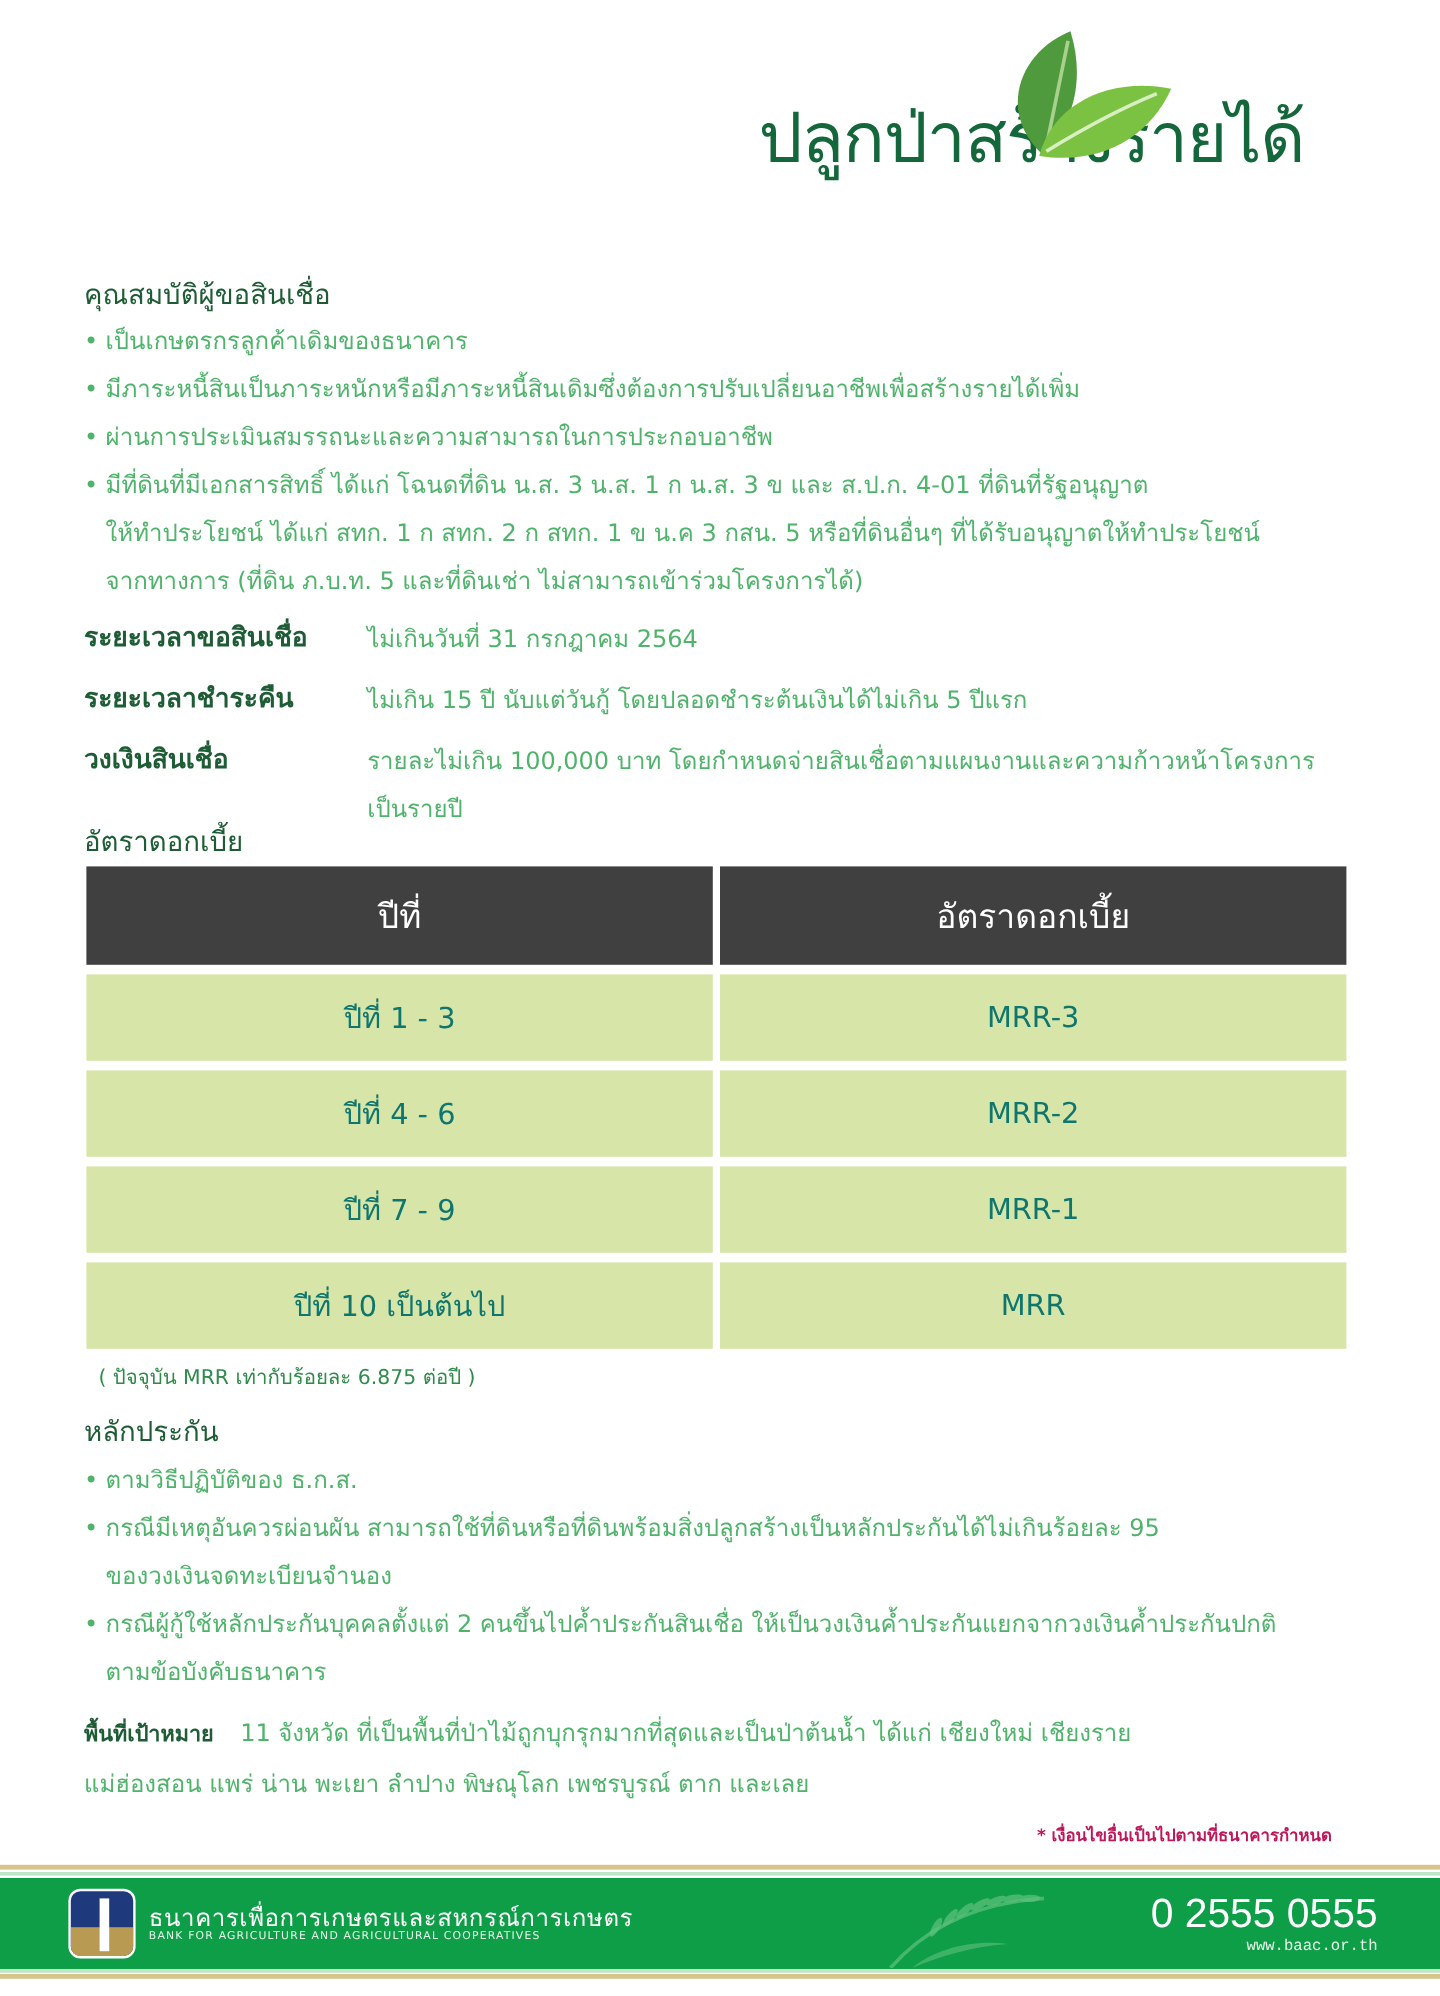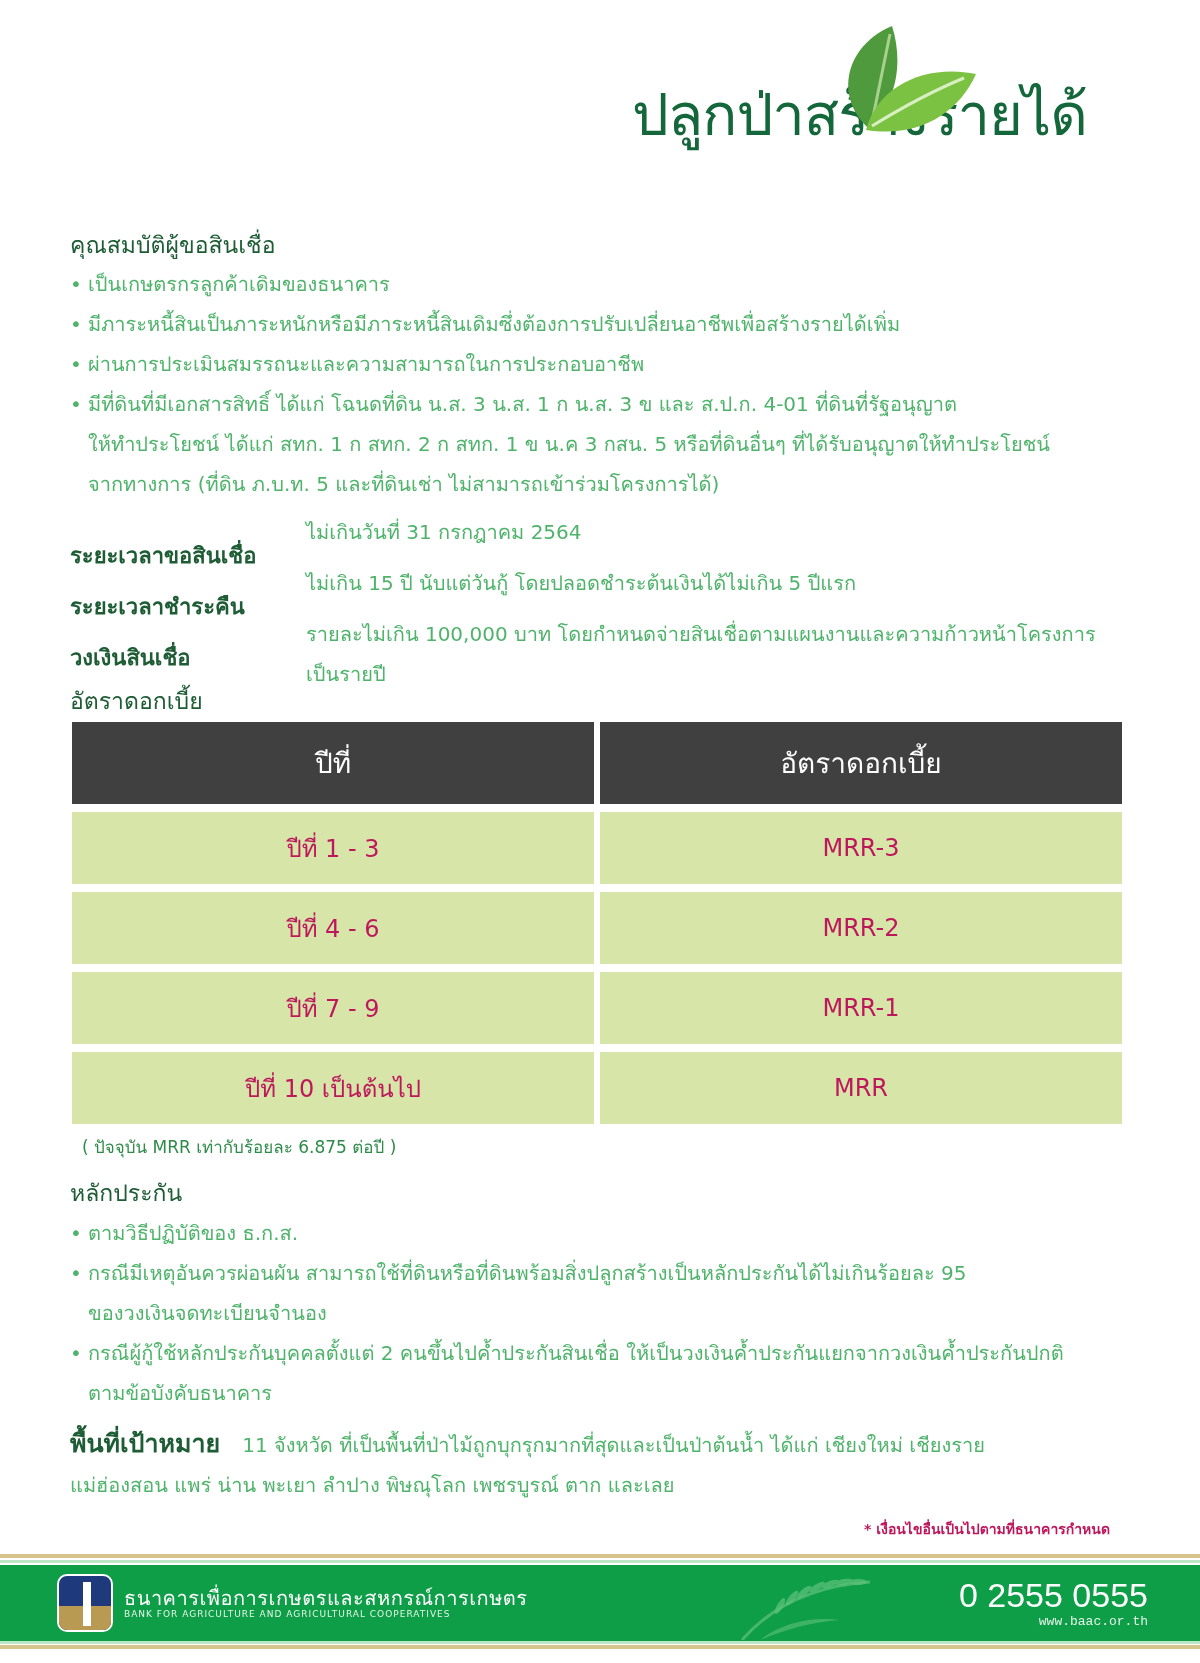--- a/index.html
+++ b/index.html
@@ -11,34 +11,34 @@
   .title-line2 { font-size: 58px; color: #14673a; line-height: 74px; letter-spacing: -1px; }
   .leaf-icon { position: absolute; left: 838px; top: 24px; width: 140px; height: 112px; }
 
   .section-head { position: absolute; left: 70px; font-size: 23px; color: #1d5c34; }
   .bullets { position: absolute; left: 70px; width: 1080px; font-size: 20px; color: #4fb36b; line-height: 40px; }
   .bullets .b { position: relative; padding-left: 18px; }
   .bullets .b::before { content: "•"; position: absolute; left: 0; top: 0; color: #4fb36b; }
   .bullets .cont { padding-left: 18px; }
 
   .kv { position: absolute; left: 70px; width: 1080px; display: flex; font-size: 20px; line-height: 40px; }
-  .kv .k { width: 236px; flex: none; color: #1d5c34; font-weight: bold; font-size: 22px; margin-top: 24px; }
+  .kv .k { width: 236px; flex: none; color: #1d5c34; font-weight: bold; font-size: 22px; }
   .kv .v { color: #4fb36b; }
 
   .rate-table { position: absolute; left: 72px; top: 722px; width: 1050px; }
   .rt-row { display: flex; gap: 6px; margin-bottom: 8px; }
   .rt-head .cell { background: #404040; color: #ffffff; height: 82px; font-size: 28px; }
-  .rt-body .cell { background: #d7e5a9; color: #be185d; height: 72px; font-size: 24px; }
+  .rt-body .cell { background: #d7e5a9; color: #0f766e; height: 72px; font-size: 24px; }
   .cell { flex: 1; display: flex; align-items: center; justify-content: center; }
 
   .footnote-mrr { position: absolute; left: 82px; top: 1133px; font-size: 17px; color: #2f8b4a; font-weight: normal; }
   .footnote-cond { position: absolute; right: 90px; top: 1518px; font-size: 14px; color: #be185d; font-weight: bold; }
 
   .target { position: absolute; left: 70px; top: 1424px; width: 1080px; font-size: 20px; line-height: 40px; color: #4fb36b; }
-  .target .k { color: #1d5c34; font-weight: bold; font-size: 25px; margin-right: 22px; }
+  .target .k { color: #1d5c34; font-weight: bold; font-size: 18px; margin-right: 22px; }
   .footer-line { position: absolute; left: 0; width: 1200px; height: 4px; background: #d7c48c; }
   .footer-line.l1 { top: 1554px; }
   .footer-line.l2 { top: 1560px; height: 3px; background: #bde6c6; }
   .footer-green { position: absolute; left: 0; top: 1565px; width: 1200px; height: 76px; background: #0e9e48; }
   .footer-line.l3 { top: 1641px; height: 3px; background: #bde6c6; }
   .footer-line.l4 { top: 1645px; background: #d7c48c; }
 
   .logo { position: absolute; left: 57px; top: 1574px; width: 56px; height: 58px; border-radius: 10px; background: #1f3a7c; border: 2px solid #ffffff; overflow: hidden; }
   .logo .bottom { position: absolute; left: 0; top: 30px; width: 100%; height: 28px; background: #b89a52; }
   .logo .stem { position: absolute; left: 24px; top: 6px; width: 8px; height: 44px; background: #ffffff; }

